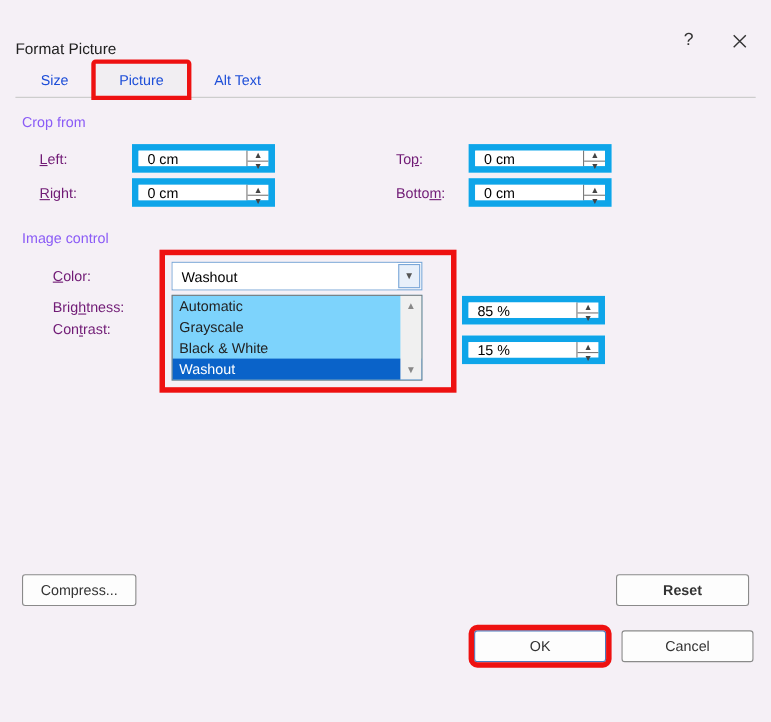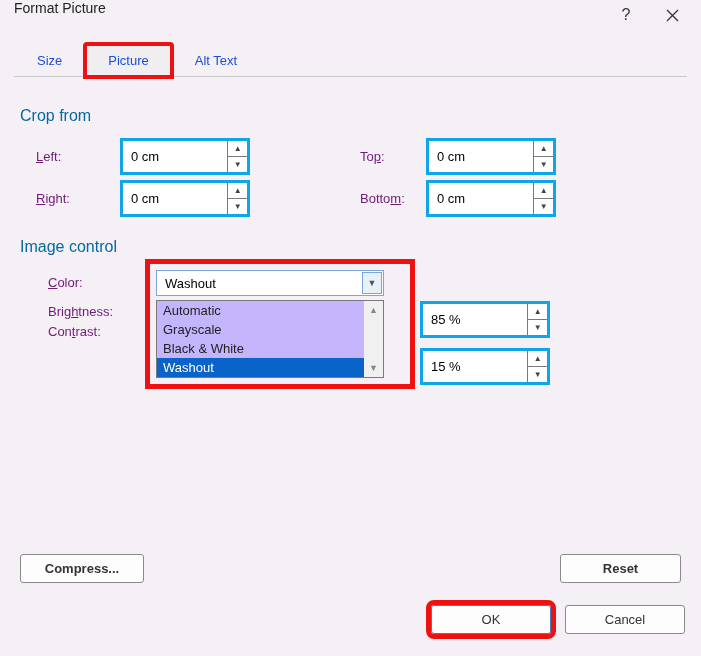--- a/index.html
+++ b/index.html
@@ -1,53 +1,53 @@
 <!DOCTYPE html>
 <html><head>
 <meta charset="utf-8">
 <style>
   * { box-sizing: border-box; font-family: "Segoe UI", Arial, sans-serif; }
   body { margin: 0; width: 701px; height: 656px; background: #f5f0f6; }
-  .titlebar { display: flex; align-items: flex-start; height: 40px; padding: 0 6px 0 14px; }
+  .titlebar { display: flex; align-items: flex-end; height: 40px; padding: 0 6px 0 14px; margin-top: 12px; }
   .titlebar h1 { font-size: 14px; font-weight: normal; margin: 0; flex: 1; color: #222; }
   .titlebar .tbtn { width: 46px; height: 30px; display: flex; align-items: center; justify-content: center; font-size: 16px; color: #333; }
   .client { padding: 4px 14px 14px 14px; }
   .tabs { display: flex; border-bottom: 1px solid #c9c9c9; position: relative; }
   .tab { padding: 8px 22px 9px 22px; font-size: 13px; color: #1d4ed8; border: 1px solid transparent; border-bottom: none; margin-bottom: -1px; }
   .tab.active { border-color: #c9c9c9; background: #f1eef2; border-top-left-radius: 2px; border-top-right-radius: 2px; }
   .tab.hl { outline: 4px solid #e11; outline-offset: -2px; }
   .content {padding: 10px 6px 0 6px;}
-  .section-title { font-size: 16px; color: #0369a1; margin: 20px 0 8px 0; }
+  .section-title { font-size: 13px; color: #8b5cf6; margin: 4px 0 8px 0; }
   .row { display: flex; align-items: center; margin: 5px 0; }
   .row .lbl { width: 100px; font-size: 13px; color: #701a75; padding-left: 16px; }
   .row .lbl .u { text-decoration: underline; }
-  .spin { display: flex; border: 3px solid #0ea5e9; height: 37px; width: 130px; background: #fff; }
+  .spin { display: flex; border: 6px solid #0ea5e9; height: 26px; width: 130px; background: #fff; }
   .spin input { border: none; outline: none; width: 100%; padding: 0 8px; font-size: 13px; }
   .spin .arrows { display: flex; flex-direction: column; width: 24px; border-left: 1px solid #7a7a7a; }
   .spin .arrows div { flex: 1; display: flex; align-items: center; justify-content: center; font-size: 8px; color: #444; }
   .spin .arrows div:first-child { border-bottom: 1px solid #7a7a7a; }
   .two-col { display: flex; }
   .two-col > div { flex: 1; }
   .two-col > div:nth-child(2) .lbl { width: 96px; padding-left: 30px;}
   .two-col > div:first-child { flex: 0 0 310px; }
   .combo { display: flex; border: 1px solid #7aa7d8; height: 26px; width: 228px; background: #fff; }
   .combo input { border: none; outline: none; width: 100%; padding: 0 8px; font-size: 13px; }
   .combo .dd { width: 22px; display: flex; align-items: center; justify-content: center; border: 1px solid #7aa7d8; background: #e8f0fa; margin: 1px; font-size: 9px; color: #555; }
-  .listbox { position: relative; border: 1px solid #7a7a7a; background: #c4b5fd; width: 228px; }
+  .listbox { position: relative; border: 1px solid #7a7a7a; background: #7dd3fc; width: 228px; }
   .listbox .opt { padding: 0 6px; font-size: 13px; line-height: 19px; height: 19px; color: #222; }
   .listbox .opt.sel { background: #0a63c9; color: #fff; }
   .scrollbar { position: absolute; right: 0; top: 0; bottom: 0; width: 19px; background: #f0f0f0; display: flex; flex-direction: column; justify-content: space-between; align-items: center; font-size: 9px; color: #888; }
   .scrollbar div { height: 18px; display: flex; align-items: center; justify-content: center; width: 100%; }
   .hlbox { outline: 5px solid #e11; outline-offset: 0; }
   .img-ctrl-wrap { position: relative; }
   .img-ctrl-right { position: absolute; left: 400px; top: 32px; }
   .img-ctrl-right .row { margin-bottom: 10px; }
   .footerbar { display:flex; margin-top: 170px;}
   .btn { border: 1px solid #8a8a8a; background: #fdfdfd; font-size: 13px; padding: 6px 0; border-radius: 3px; text-align: center; color: #333; }
-  .btn.compress { width: 124px; font-weight: bold; }
+  .btn.compress { width: 104px; }
   .btn.reset { width: 121px; margin-left: auto; font-weight: bold; }
   .dlgbtns { display: flex; justify-content: flex-end; gap: 14px; margin-top: 22px; padding-right: 2px;}
   .dlgbtns .btn { width: 120px; }
   .btn.ok { outline: 5px solid #e11; border-color: #4a7abf; }
 </style>
 </head>
 <body>
 
 <div class="titlebar">
   <h1>Format Picture</h1>

